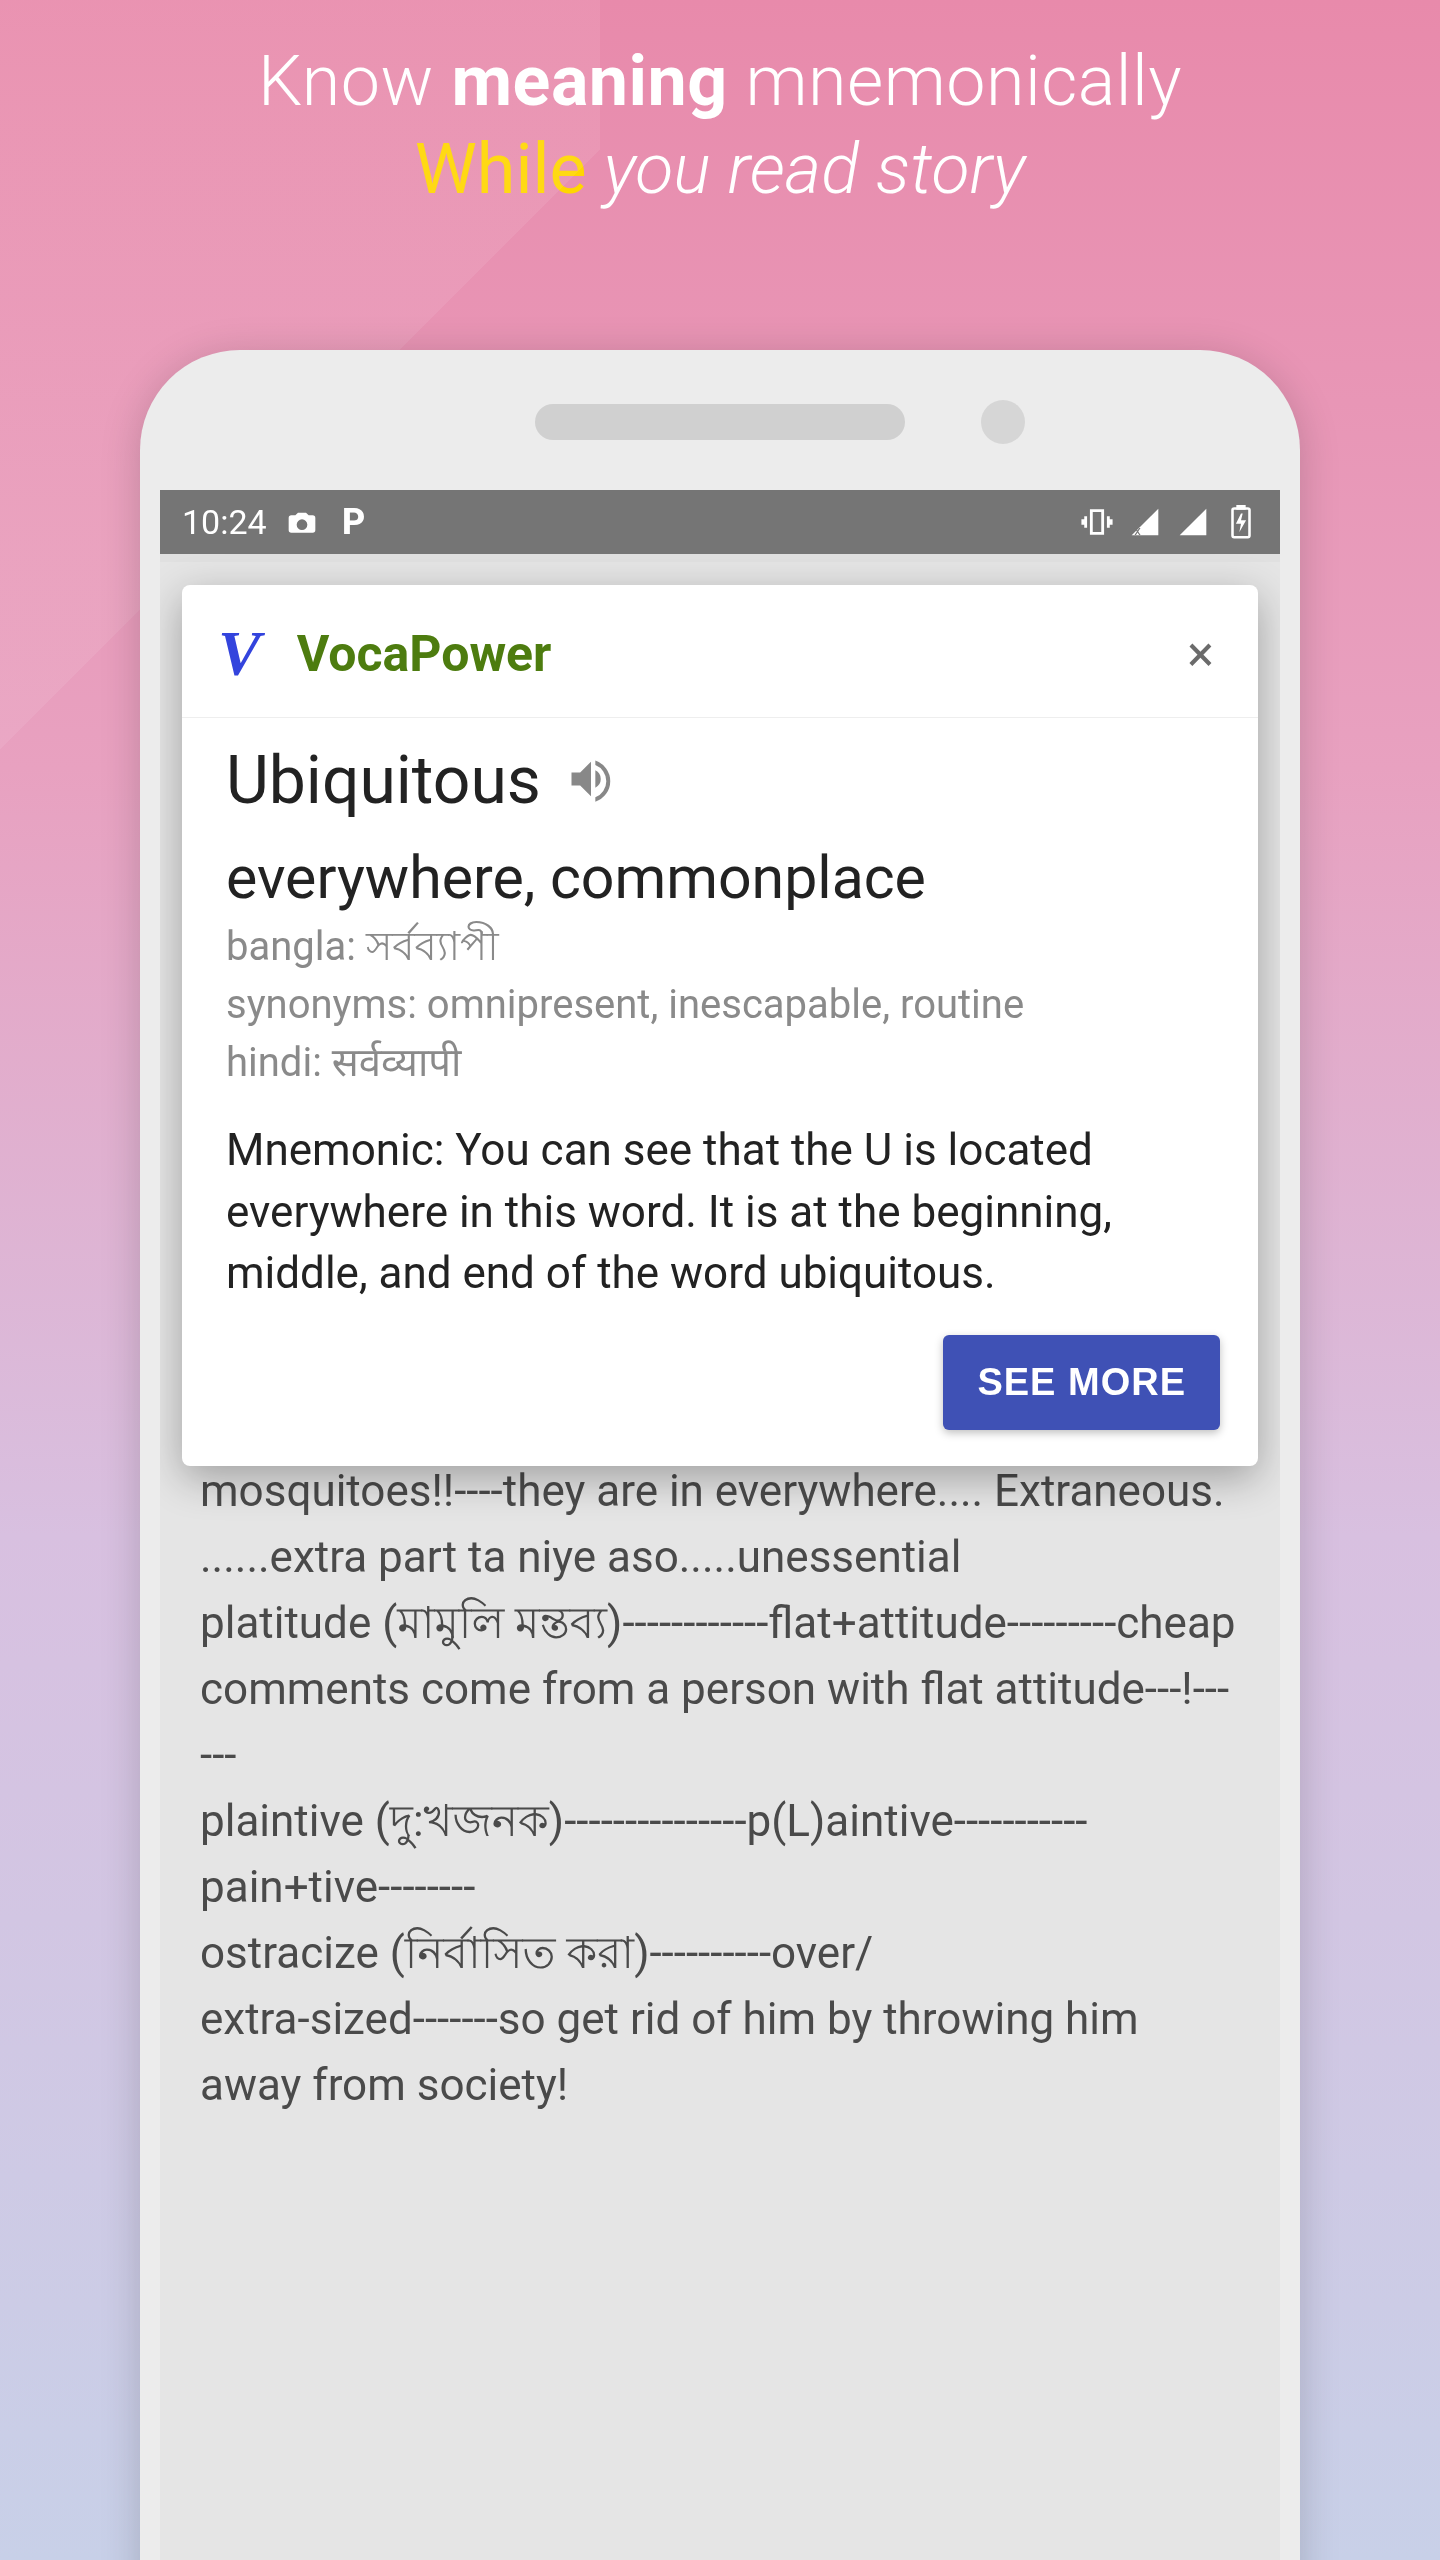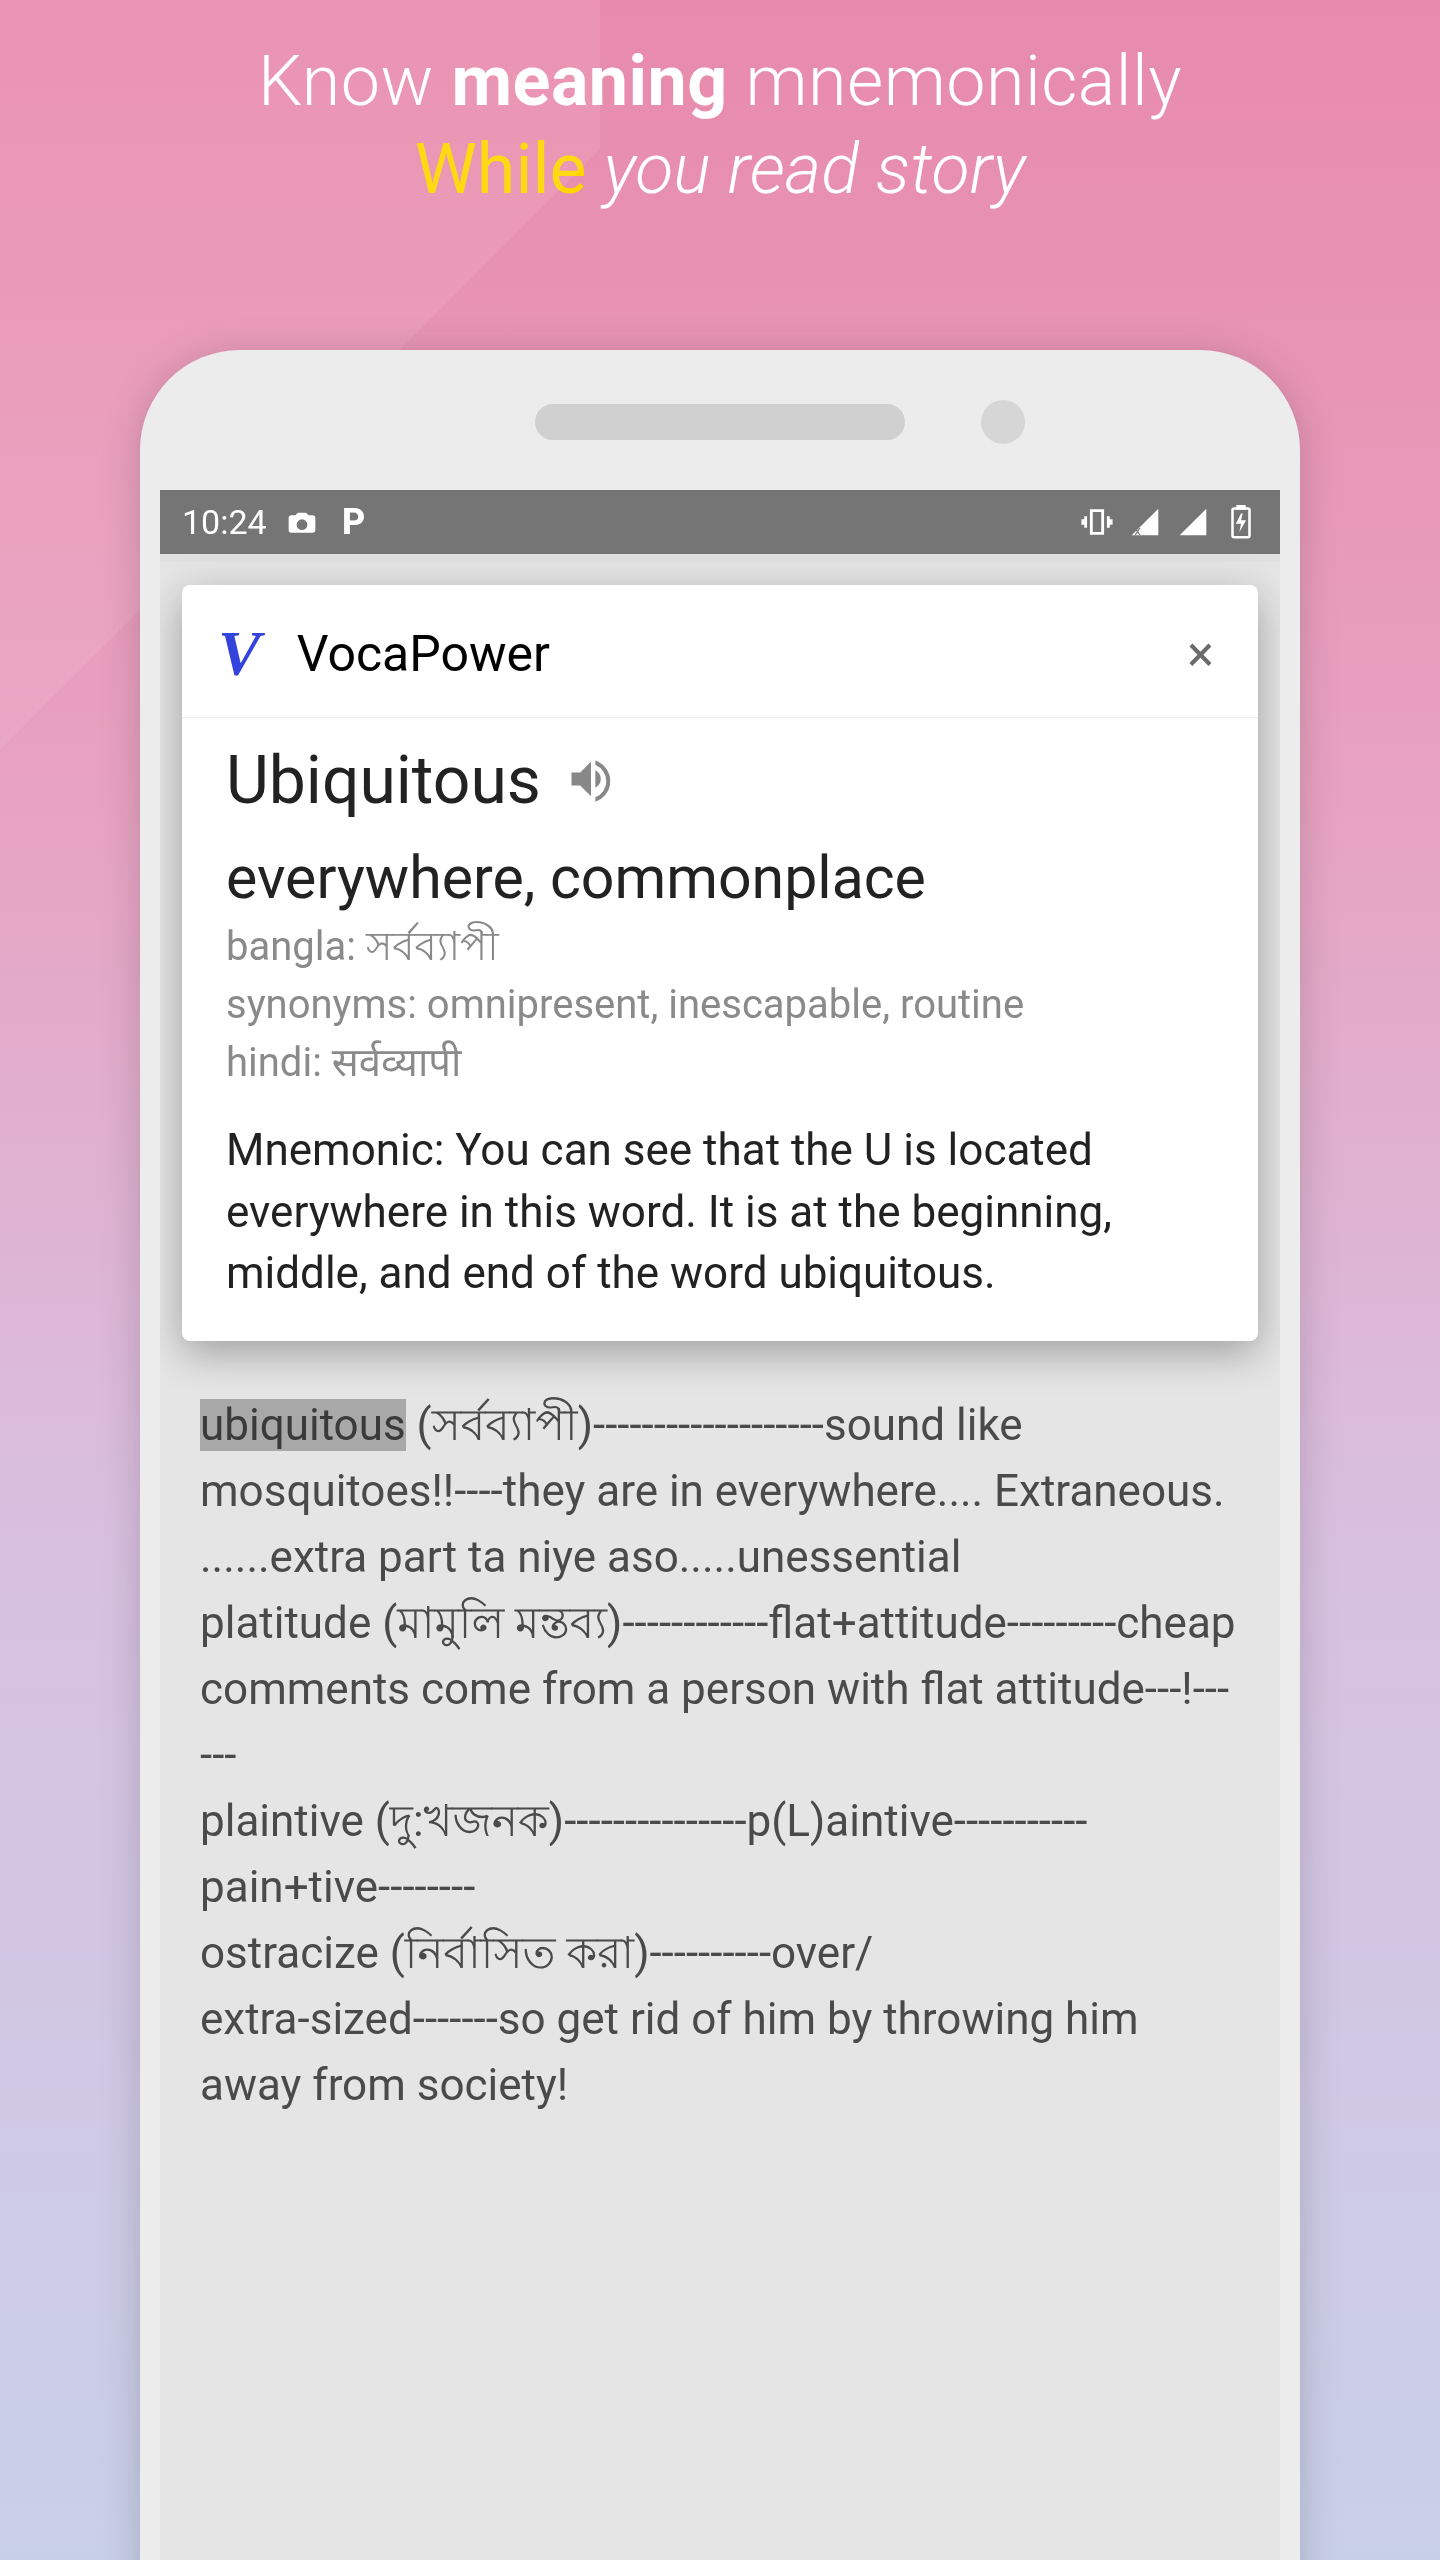--- a/index.html
+++ b/index.html
@@ -124,22 +124,22 @@
   .popup-logo {
     font-family: Georgia, 'Times New Roman', serif;
     font-size: 64px;
     font-weight: 700;
     color: #3344dd;
     font-style: italic;
     margin-right: 36px;
   }
   .popup-title {
     font-size: 50px;
-    color: #000000;
-    font-weight: 400;
+    color: #4d7c0f;
+    font-weight: 700;
   }
   .popup-close {
     margin-left: auto;
     font-size: 50px;
     color: #6b6b6b;
     cursor: pointer;
     padding: 8px;
   }
   .popup-body {
     padding: 24px 44px 0 44px;
@@ -283,16 +283,19 @@
         <div class="meta-line">
           <span>synonyms: </span><span>omnipresent, inescapable, routine</span>
         </div>
         <div class="meta-line">
           <span>hindi: </span><span>सर्वव्यापी</span>
         </div>
         <div class="mnemonic">
           <span>Mnemonic: </span><span>You can see that the U is located everywhere in this word. It is at the beginning, middle, and end of the word ubiquitous.</span>
         </div>
       </div>
+      <div class="popup-actions">
+        <button class="see-more-btn">SEE MORE</button>
+      </div>
     </div>
 
   </div>
 </div>
 
 </body></html>

